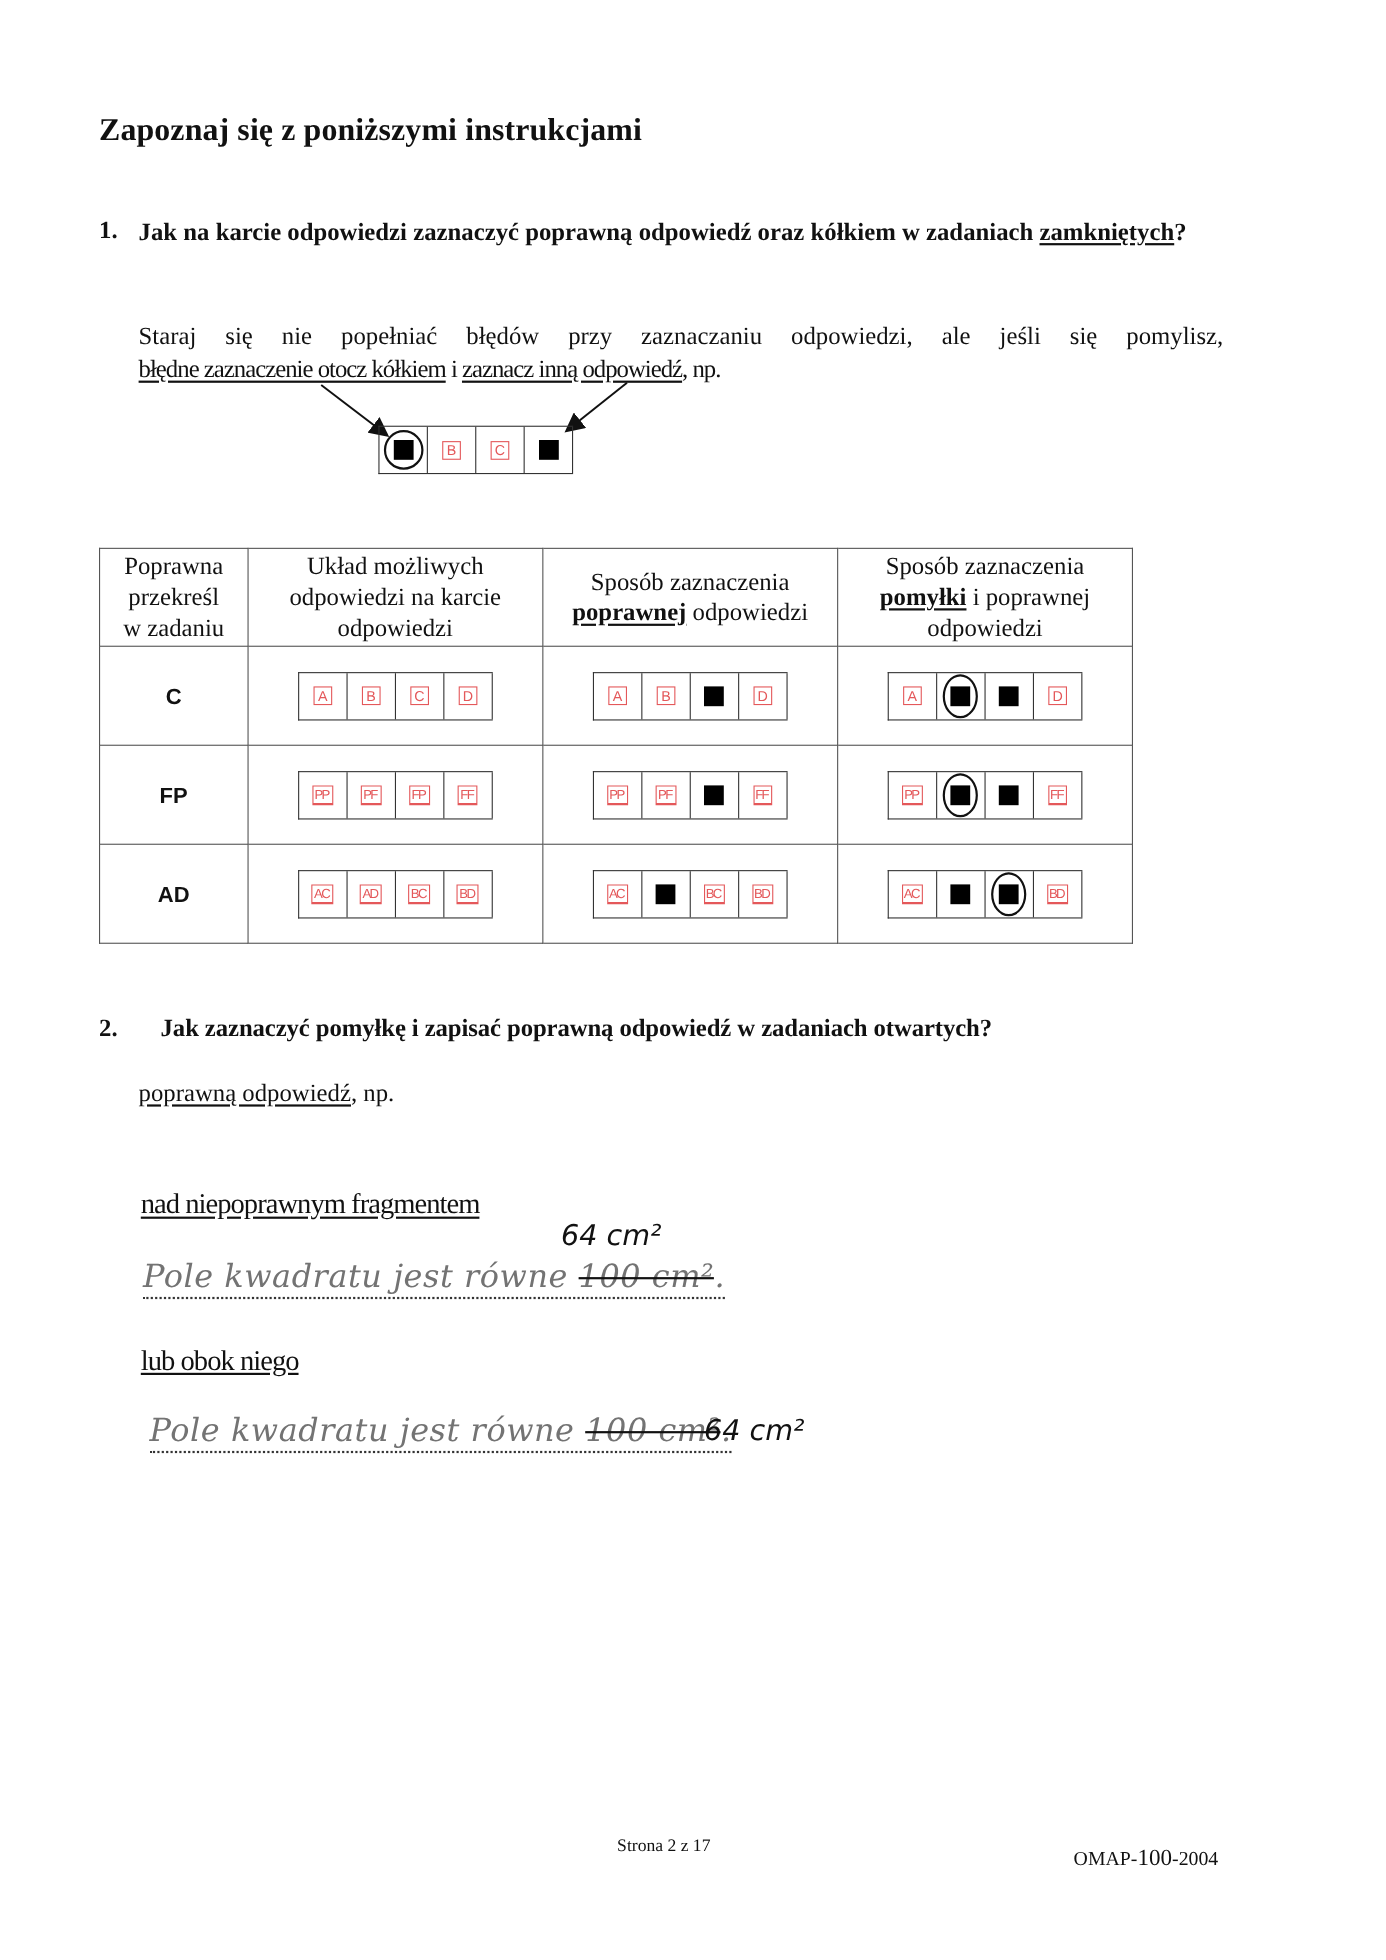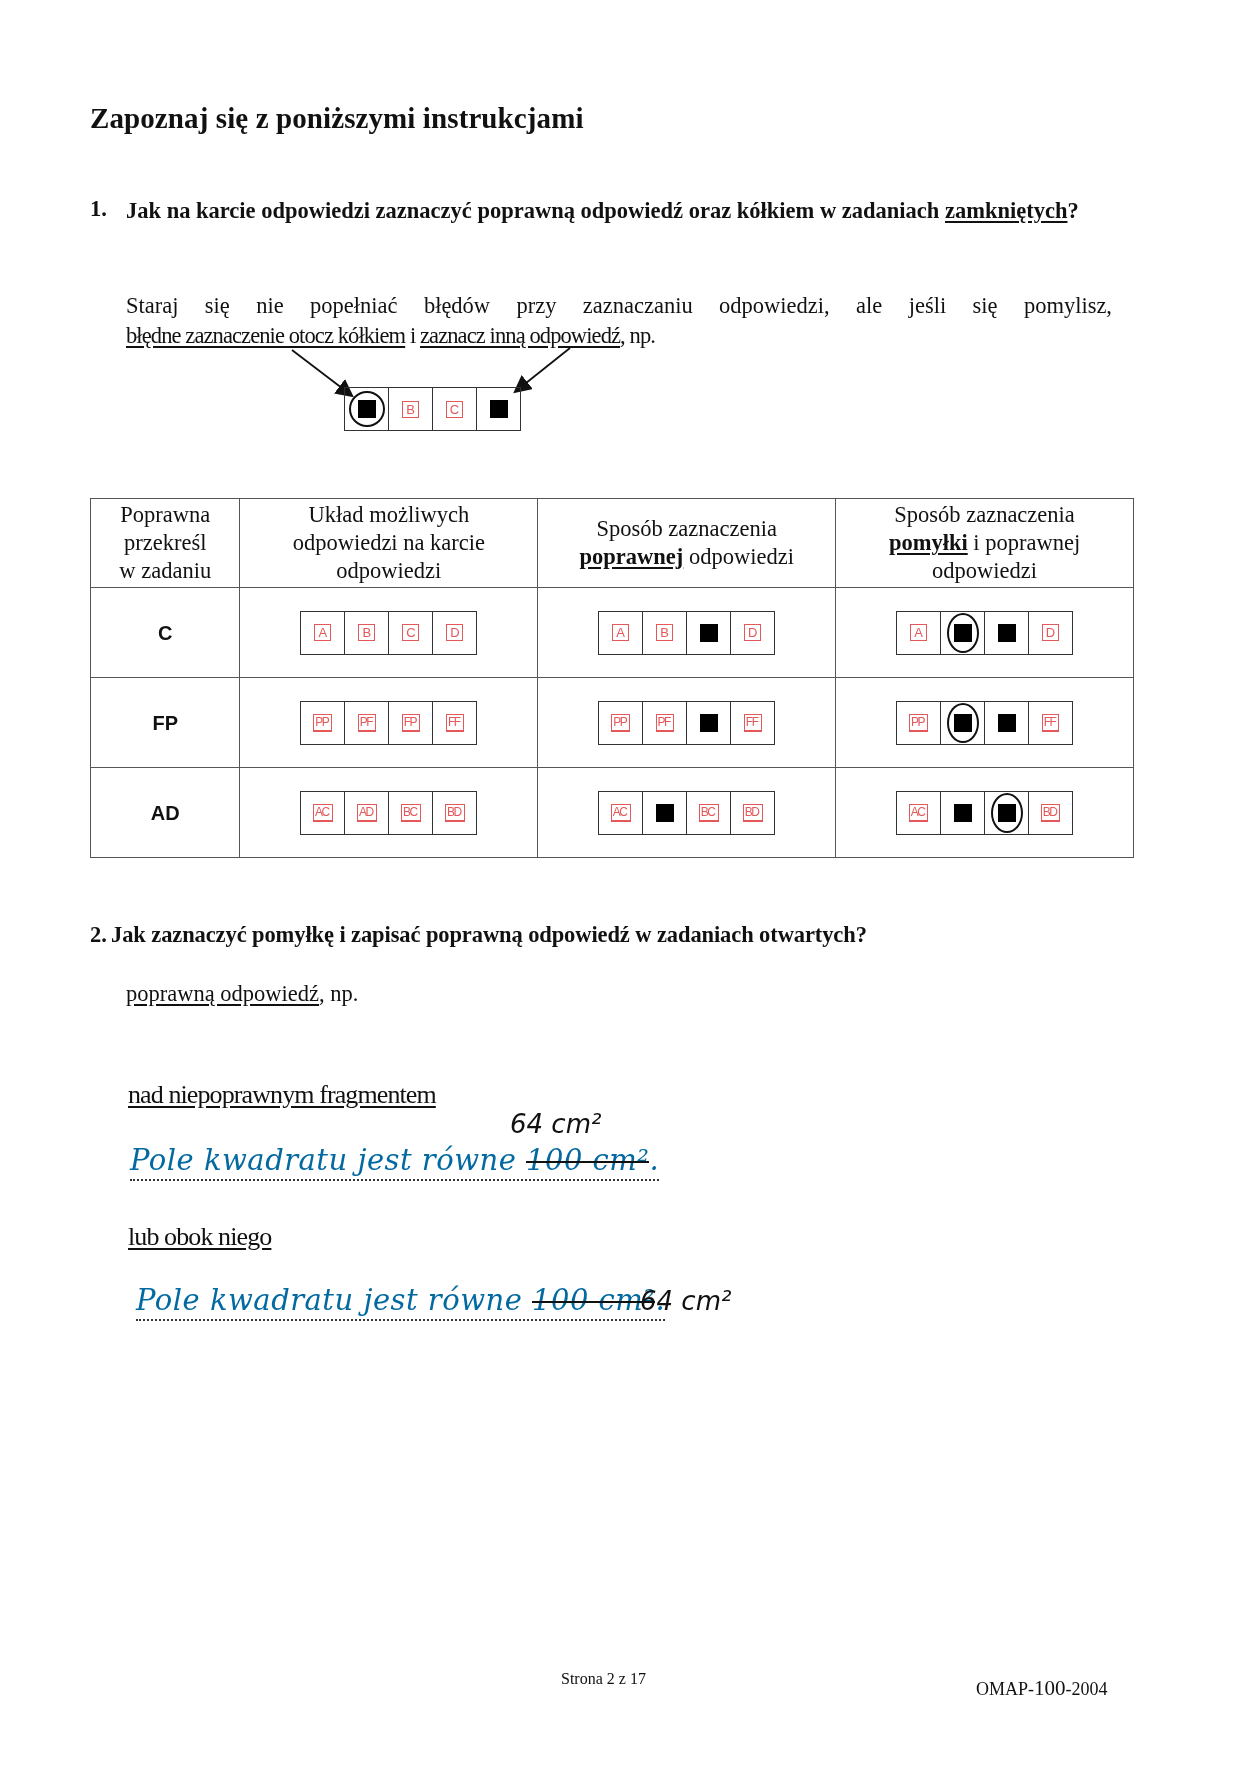--- a/index.html
+++ b/index.html
@@ -23,42 +23,42 @@
   .opt { color: #e4585a; border: 1.3px solid #e4585a; font-family: "Liberation Sans", "DejaVu Sans", sans-serif; font-size: 13px; line-height: 15px; padding: 0 2px; min-width: 11px; text-align: center; }
   .opt.two { font-size: 12px; letter-spacing: -1.5px; padding: 0 3px 0 1px; border-bottom-width: 2px; }
   .filled { width: 18px; height: 18px; background: #000; }
   .circle { position: absolute; width: 36px; height: 36px; border: 2.5px solid #111; border-radius: 50%; box-sizing: border-box; left: 50%; top: 50%; transform: translate(-50%,-50%); }
   .circle.oval { width: 32px; height: 40px; }
 
   .example { left: 344px; top: 387px; }
   .arrows { left: 280px; top: 340px; width: 320px; height: 70px; }
 
   
-  .tbl { left: 90px; top: 498px; width: 1044px; border-collapse: collapse; font-size: 22.5px; }
+  .tbl { left: 90px; top: 498px; width: 940px; border-collapse: collapse; font-size: 22.5px; }
   .tbl td { border: 1.5px solid #555; text-align: center; vertical-align: middle; padding: 0; }
   .tbl tr.head td { height: 88px; line-height: 28px; }
   .tbl tr.row td { height: 89px; }
   .tbl .c0 { width: 144px; }
   .tbl .c1 { width: 288px; }
   .tbl .c2 { width: 288px; }
   .tbl .c3 { width: 288px; }
   .ans { font-family: "Liberation Sans", "DejaVu Sans", sans-serif; font-weight: bold; font-size: 20px; }
   .tbl .sheet { display: inline-flex; }
   .b { font-weight: bold; }
 
   .q2 { left: 90px; top: 922px; }
-  .q2 .text { margin-left: 21px; white-space: nowrap; letter-spacing: -0.1px; }
+  .q2 .text { margin-left: 56px; white-space: nowrap; letter-spacing: -0.1px; }
   .p2 { left: 126px; top: 979px; width: 986px; }
   .p2 .l1 { text-align: justify; text-align-last: justify; }
 
   .sublabel { font-size: 26px; letter-spacing: -0.9px; text-decoration: underline; text-underline-offset: 3px; }
   .lab1 { left: 128px; top: 1080px; }
   .lab2 { left: 128px; top: 1222px; }
 
-  .hand { font-family: "DejaVu Serif", serif; font-style: italic; font-size: 29px; letter-spacing: 0.5px; color: #0369a1; }
+  .hand { font-family: "DejaVu Serif", serif; font-style: italic; font-size: 29px; letter-spacing: 0.5px; color: #737373; }
   .hand .line { border-bottom: 2px dotted #333; padding-bottom: 2px; }
   .hand .strike { position: relative; }
   .hand .strike::after { content: ""; position: absolute; left: 0; right: 0; top: 52%; border-top: 2.5px solid #111; }
   .corr { font-family: "DejaVu Sans", sans-serif; font-style: italic; font-weight: 300; font-size: 26px; }
   .h1 { left: 130px; top: 1143px; }
   .c1pos { left: 510px; top: 1109px; }
   .h2 { left: 136px; top: 1283px; }
   .c2pos { left: 640px; top: 1286px; }
 
   .footer-page { left: 561px; top: 1670px; font-size: 16px; }

